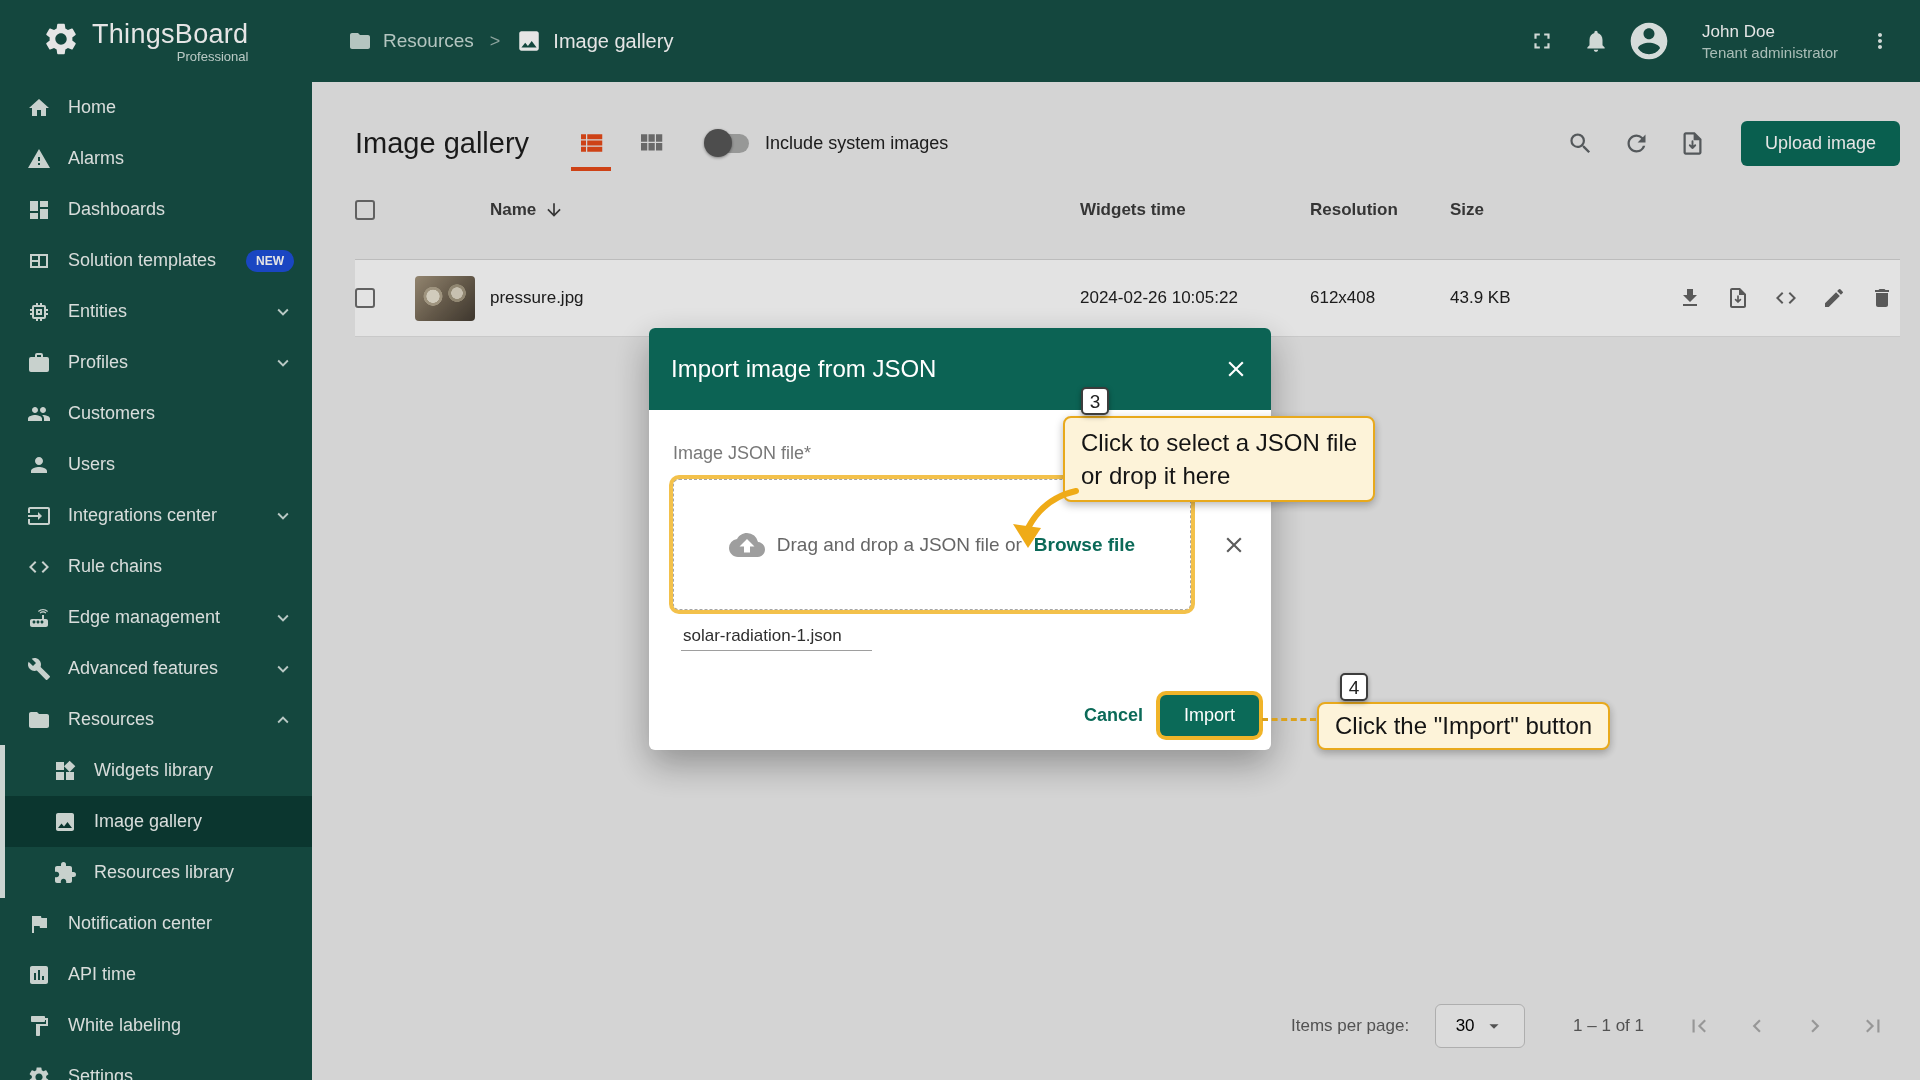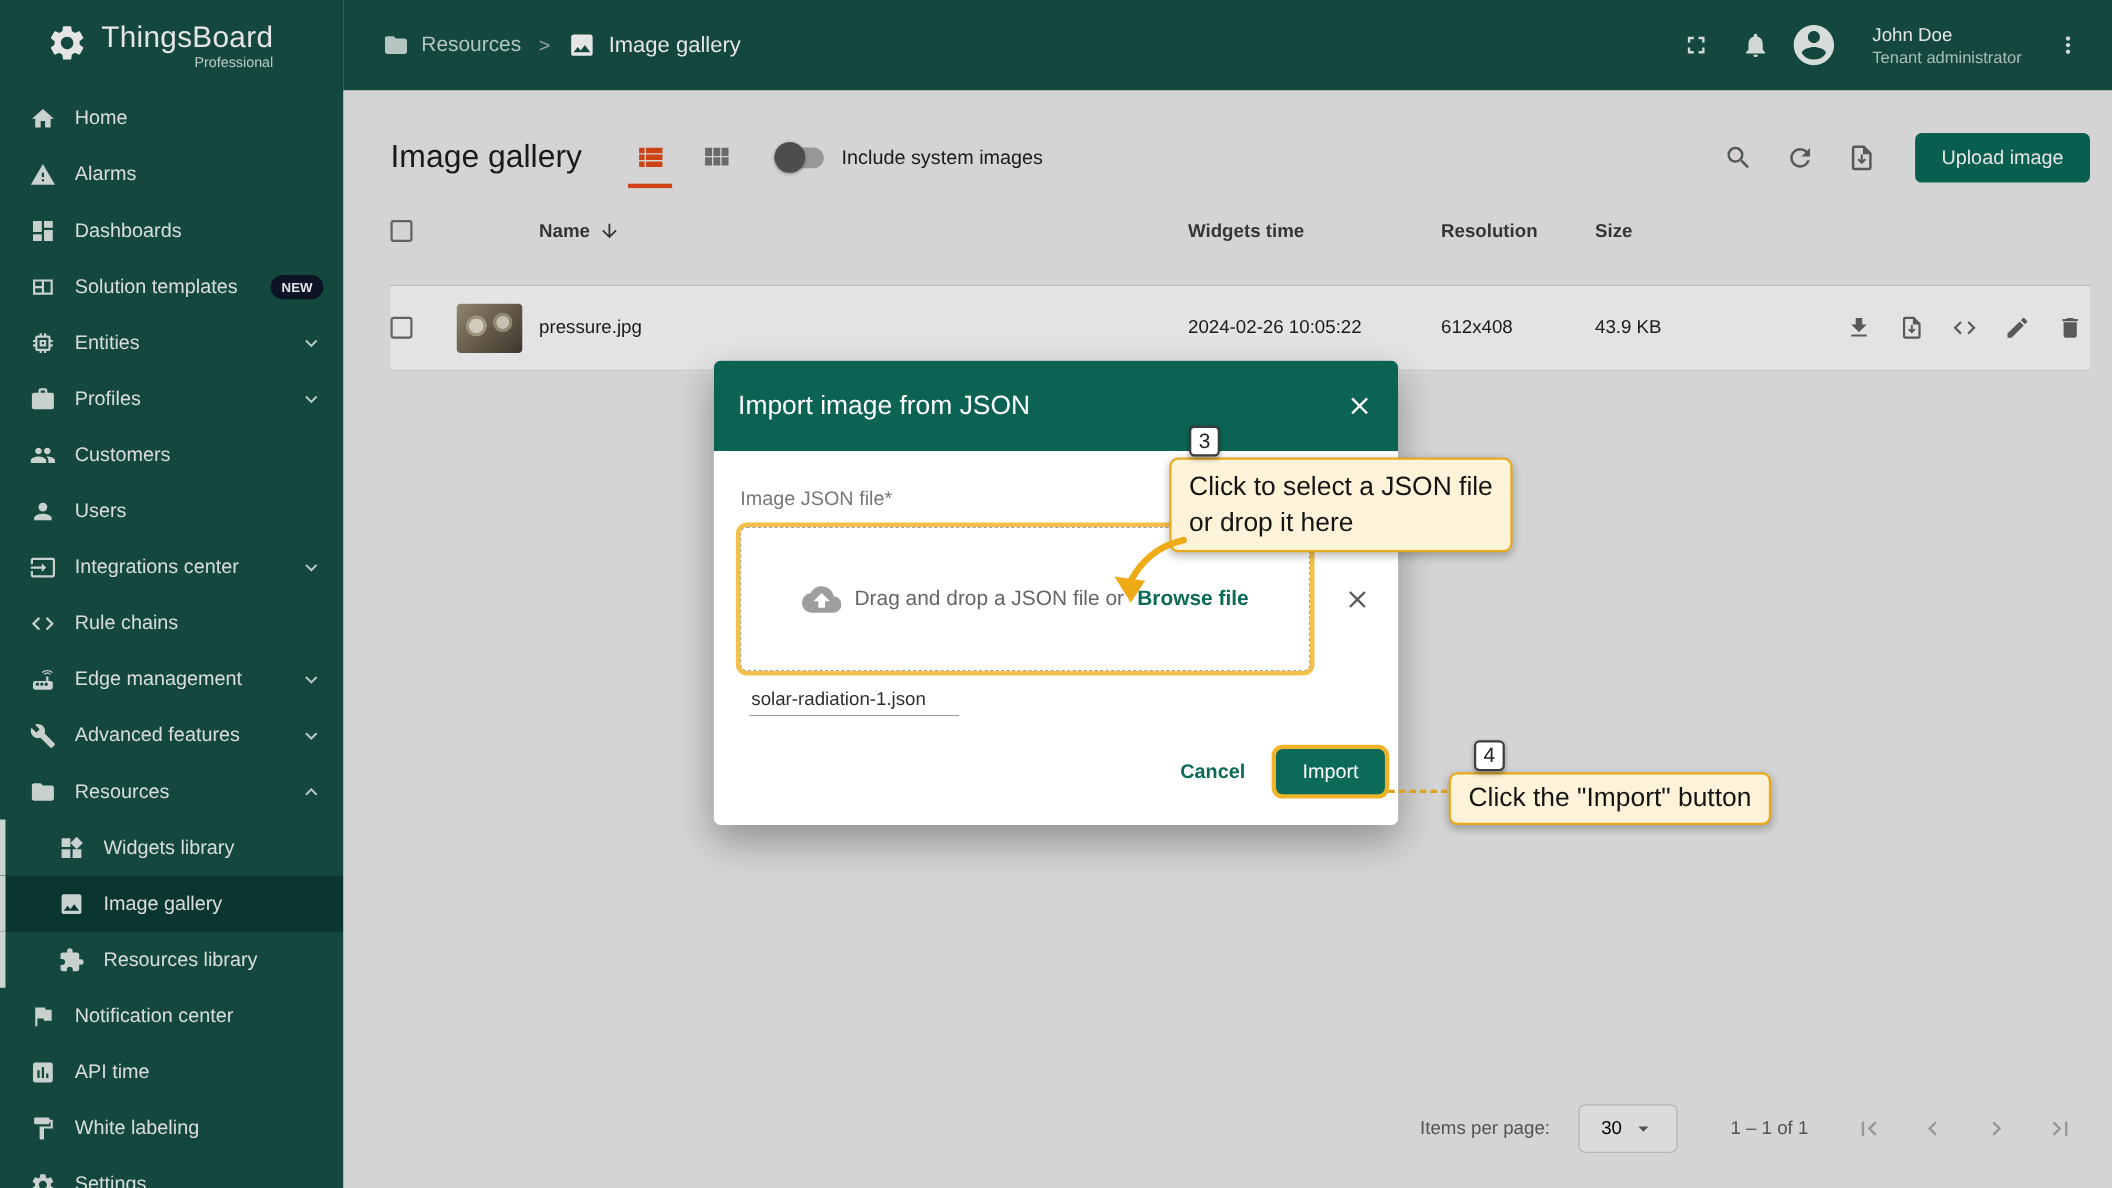--- a/index.html
+++ b/index.html
@@ -11,21 +11,21 @@
   .sidebar{width:312px;min-width:312px;background:#175046;display:flex;flex-direction:column;overflow:hidden;z-index:10;}
   .logo{height:82px;display:flex;align-items:center;gap:12px;padding:0 16px 0 42px;color:#fff;}
   .logo-text{display:flex;flex-direction:column;align-items:flex-end;}
   .logo-name{font-size:27px;color:#fff;letter-spacing:.3px;}
   .logo-edition{font-size:13px;color:#cfe0db;margin-top:-1px;}
   .nav{flex:1;overflow:hidden;}
   .nav-item{position:relative;height:51px;display:flex;align-items:center;gap:17px;
     padding:0 18px 0 27px;font-size:18px;color:#f1f6f4;cursor:pointer;white-space:nowrap;}
   .nav-icon{width:24px;height:24px;display:flex;color:#dfe9e5;flex:none;}
   .nav-label{flex:1;overflow:hidden;text-overflow:ellipsis;}
-  .nav-badge{background:#0f172a;color:#fff;font-size:12px;font-weight:700;padding:4px 10px;border-radius:11px;}
+  .nav-badge{background:#1d4ed8;color:#fff;font-size:12px;font-weight:700;padding:4px 10px;border-radius:11px;}
   .nav-chevron{color:#cfe0db;display:flex;}
   .nav-item.sub{padding-left:53px;}
   .nav-item.sub::before{content:'';position:absolute;left:0;top:0;bottom:0;width:5px;background:#e2ece9;}
   .nav-item.selected{background:#0d3d35;}
 
   
   .main{flex:1;display:flex;flex-direction:column;min-width:0;}
   .topbar{height:82px;background:#175046;display:flex;align-items:center;padding:0 16px 0 36px;flex:none;}
   .breadcrumb{display:flex;align-items:center;}
   .bc-seg{display:flex;align-items:center;gap:11px;}
@@ -99,21 +99,21 @@
   .field-label{margin-top:33px;font-size:18px;color:#787878;}
   .file-row{display:flex;align-items:center;margin-top:15px;}
   .drop-area{width:572px;height:131px;border:1px dashed #a6a6a6;border-radius:6px;background:#fff;
     box-shadow:0 0 0 4px #f3c14b;display:flex;align-items:center;justify-content:center;gap:12px;cursor:pointer;}
   .cloud{display:flex;color:#9e9e9e;}
   .drop-text{font-size:19px;color:#666;}
   .browse-link{font-size:19px;color:#0b6a58;font-weight:700;cursor:pointer;}
   .clear-btn{margin-left:30px;display:flex;color:#5c5c5c;cursor:pointer;}
   .file-name{display:inline-block;margin:16px 0 0 8px;font-size:17px;color:#2e2e2e;
     border-bottom:1px solid #9e9e9e;padding:0 30px 4px 2px;}
-  .dialog-actions{position:absolute;right:12px;bottom:28px;display:flex;gap:28px;}
+  .dialog-actions{position:absolute;right:12px;bottom:14px;display:flex;gap:17px;}
   .cancel-btn{color:#0b6a58;font-size:18px;font-weight:700;background:none;border:none;cursor:pointer;font-family:inherit;}
   .import-btn{background:#0b6a58;color:#fff;font-size:18px;font-weight:500;border:none;border-radius:6px;
     padding:10px 24px;cursor:pointer;font-family:inherit;box-shadow:0 0 0 4px #f0b429;}
 
   
   .tt{position:fixed;background:#fdf3d9;border:2px solid #e8a91c;border-radius:8px;
     padding:8px 16px;font-size:24px;color:#141414;z-index:60;box-shadow:0 3px 9px rgba(0,0,0,.28);}
   .tt3{left:1063px;top:416px;line-height:33px;}
   .tt4{left:1317px;top:702px;}
   .step-badge{position:absolute;width:28px;height:28px;background:#fff;border:2px solid #3c3c3c;border-radius:5px;

